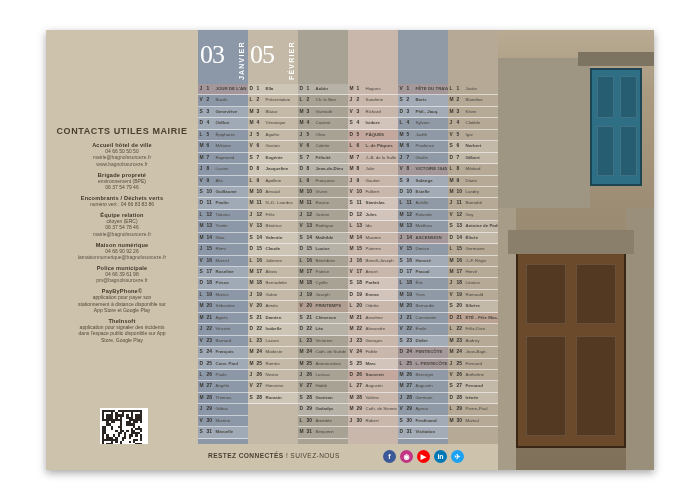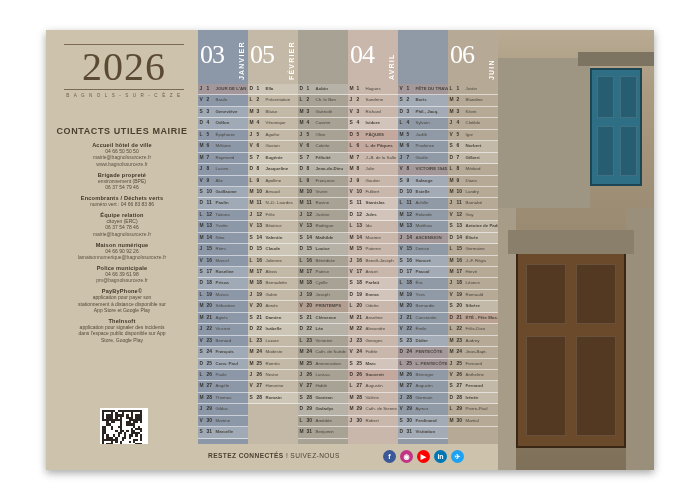--- a/index.html
+++ b/index.html
@@ -93,24 +93,20 @@
 
   #leftfill{position:absolute;left:0;bottom:0;width:152px;height:26px;background:#cdc3ad;}
 </style>
 </head>
 <body>
 
 <div id="page">
   <div id="poster">
 
     <div id="leftpanel">
-      <div class="yearbox">
-        <div class="yearnum">2026</div>
-        <div class="yearsub">B A G N O L S - S U R - C È Z E</div>
-      </div>
       <div class="lp-title">CONTACTS UTILES MAIRIE</div>
       <div class="lp-body" id="contact-blocks">
           <div class="blk">
             <div class="h">Accueil hôtel de ville</div>
             <div class="l">04 66 50 50 50</div>
             <div class="l mail">mairie@bagnolssurceze.fr</div>
             <div class="l mail">www.bagnolssurceze.fr</div>
           </div>
           <div class="blk">
             <div class="h">Brigade propreté</div>
@@ -439,24 +435,20 @@
             <div class="d"><span class="w">M</span><span class="n">25</span><span class="t">Annonciation</span></div>
             <div class="d"><span class="w">J</span><span class="n">26</span><span class="t">Larissa</span></div>
             <div class="d"><span class="w">V</span><span class="n">27</span><span class="t">Habib</span></div>
             <div class="d we" style="background: rgba(255, 255, 255, 0.18);"><span class="w">S</span><span class="n">28</span><span class="t">Gontran</span></div>
             <div class="d we" style="background: rgba(255, 255, 255, 0.18);"><span class="w">D</span><span class="n">29</span><span class="t">Gwladys</span></div>
             <div class="d"><span class="w">L</span><span class="n">30</span><span class="t">Amédée</span></div>
             <div class="d"><span class="w">M</span><span class="n">31</span><span class="t">Benjamin</span></div>
           </div>
         </div>
         <div class="mcol" style="left: 150px; background: rgb(201, 183, 172);">
-          <div class="mhead">
-            <div class="num">04</div>
-            <div class="nm">AVRIL</div>
-          </div>
           <div class="days">
             <div class="d"><span class="w">M</span><span class="n">1</span><span class="t">Hugues</span></div>
             <div class="d"><span class="w">J</span><span class="n">2</span><span class="t">Sandrine</span></div>
             <div class="d"><span class="w">V</span><span class="n">3</span><span class="t">Richard</span></div>
             <div class="d we" style="background: rgba(255, 255, 255, 0.18);"><span class="w">S</span><span class="n">4</span><span class="t">Isidore</span></div>
             <div class="d we hol" style="background: rgba(190, 150, 140, 0.45);"><span class="w">D</span><span class="n">5</span><span class="t">PÂQUES</span></div>
             <div class="d hol" style="background: rgba(190, 150, 140, 0.45);"><span class="w">L</span><span class="n">6</span><span class="t">L. de Pâques</span></div>
             <div class="d"><span class="w">M</span><span class="n">7</span><span class="t">J.-B. de la Salle</span></div>
             <div class="d"><span class="w">M</span><span class="n">8</span><span class="t">Julie</span></div>
             <div class="d"><span class="w">J</span><span class="n">9</span><span class="t">Gautier</span></div>
@@ -512,24 +504,20 @@
             <div class="d hol" style="background: rgba(190, 150, 140, 0.45);"><span class="w">L</span><span class="n">25</span><span class="t">L. PENTECÔTE</span></div>
             <div class="d"><span class="w">M</span><span class="n">26</span><span class="t">Bérenger</span></div>
             <div class="d"><span class="w">M</span><span class="n">27</span><span class="t">Augustin</span></div>
             <div class="d"><span class="w">J</span><span class="n">28</span><span class="t">Germain</span></div>
             <div class="d"><span class="w">V</span><span class="n">29</span><span class="t">Aymar</span></div>
             <div class="d we" style="background: rgba(255, 255, 255, 0.18);"><span class="w">S</span><span class="n">30</span><span class="t">Ferdinand</span></div>
             <div class="d we" style="background: rgba(255, 255, 255, 0.18);"><span class="w">D</span><span class="n">31</span><span class="t">Visitation</span></div>
           </div>
         </div>
         <div class="mcol" style="left: 250px; background: rgb(182, 170, 151);">
-          <div class="mhead">
-            <div class="num">06</div>
-            <div class="nm">JUIN</div>
-          </div>
           <div class="days">
             <div class="d"><span class="w">L</span><span class="n">1</span><span class="t">Justin</span></div>
             <div class="d"><span class="w">M</span><span class="n">2</span><span class="t">Blandine</span></div>
             <div class="d"><span class="w">M</span><span class="n">3</span><span class="t">Kévin</span></div>
             <div class="d"><span class="w">J</span><span class="n">4</span><span class="t">Clotilde</span></div>
             <div class="d"><span class="w">V</span><span class="n">5</span><span class="t">Igor</span></div>
             <div class="d we" style="background: rgba(255, 255, 255, 0.18);"><span class="w">S</span><span class="n">6</span><span class="t">Norbert</span></div>
             <div class="d we" style="background: rgba(255, 255, 255, 0.18);"><span class="w">D</span><span class="n">7</span><span class="t">Gilbert</span></div>
             <div class="d"><span class="w">L</span><span class="n">8</span><span class="t">Médard</span></div>
             <div class="d"><span class="w">M</span><span class="n">9</span><span class="t">Diane</span></div>

